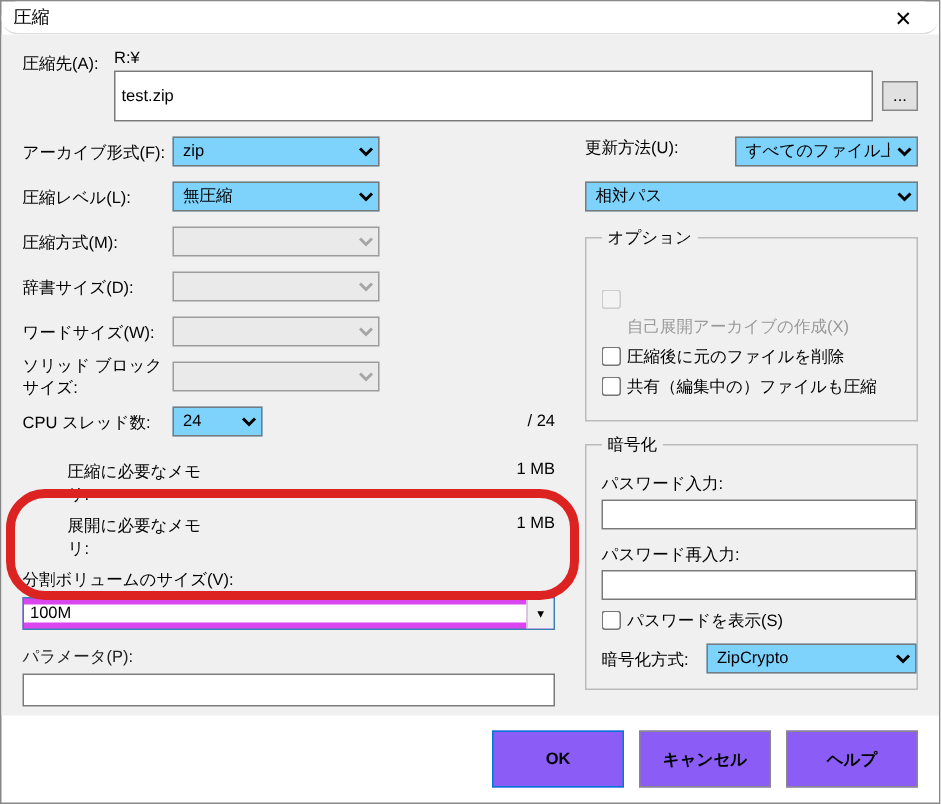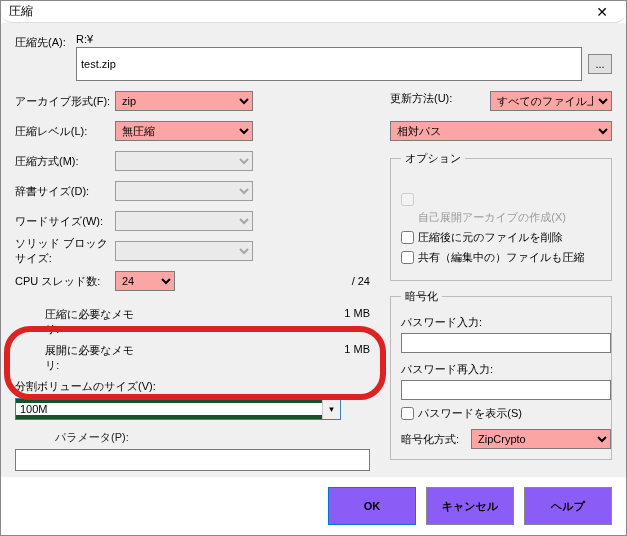--- a/index.html
+++ b/index.html
@@ -14,31 +14,31 @@
 .dest-col { flex: 1; }
 .dest-top { font-size: 11px; margin-bottom: 2px; }
 .dest-input-row { display: flex; gap: 6px; align-items: center; }
 .dest-input-row input { flex: 1; height: 16px; border: 1px solid #7a7a7a; padding: 16px 4px; background: #fff; }
 .browse { width: 24px; height: 20px; border: 1px solid #888; background: #e1e1e1; cursor: pointer; }
 .cols { display: flex; gap: 20px; }
 .colL, .colR { flex: 1; }
 .frow { display: flex; align-items: center; margin-bottom: 10px; height: 20px; }
 .frow .flab { width: 100px; }
 .frow .fsel { flex: 0 0 138px; }
-select, .combo, input[type=text].combo-in { height: 20px; border: 1px solid #7a7a7a; background: #fca5a5; padding: 0 2px; font-size: 11px; width: 100%; }
+select, .combo, input[type=text].combo-in { height: 20px; border: 1px solid #7a7a7a; background: #7dd3fc; padding: 0 2px; font-size: 11px; width: 100%; }
 select:disabled, .combo.dis { background: #e8e8e8; color: #888; }
 .small-r { width: 60px; text-align: right; margin-left: auto; }
 .mem-row { display: flex; margin-bottom: 6px; }
 .mem-row .mlab { width: 120px; padding-left: 30px; }
 .mem-row .mval { margin-left: auto; }
 .split-lbl { margin-top: 6px; margin-bottom: 4px; }
-.split-combo { display: flex; width: 326px; height: 22px; border: 1px solid #3a7fb3; background: #14532d; align-items: center; }
+.split-combo { display: flex; width: 355px; height: 22px; border: 1px solid #3a7fb3; background: #d946ef; align-items: center; }
 .split-combo input { border: none; outline: none; flex: 1; padding: 0 4px; font-size: 11px; }
 .split-combo .dd { width: 18px; height: 100%; display: flex; align-items: center; justify-content: center; background: #f0f0f0; border-left: 1px solid #ccc; cursor: pointer; }
-.param-lbl { margin-top: 10px; color: #222; margin-left: 40px; }
+.param-lbl { margin-top: 10px; color: #222; }
 .param-in { width: 355px; height: 22px; border: 1px solid #7a7a7a; background: #fff; margin-top: 4px; }
 .r-row { display: flex; align-items: flex-start; margin-bottom: 10px; height: 20px; }
 .r-row .rlab { width: 100px; }
 .r-row .rsel { flex: 1; }
 fieldset { border: 1px solid #bbb; padding: 8px 0 10px 10px; margin-bottom: 8px; }
 legend { padding: 0 4px; font-size: 11px; }
 .chk-row { display: flex; align-items: center; gap: 4px; margin-bottom: 5px; }
 .chk-row input[type=checkbox] { width: 13px; height: 13px; }
 .chk-row.dis label { color: #999; margin-top: 36px; }
 .pw-lbl { margin-bottom: 3px; margin-top: 3px; }

